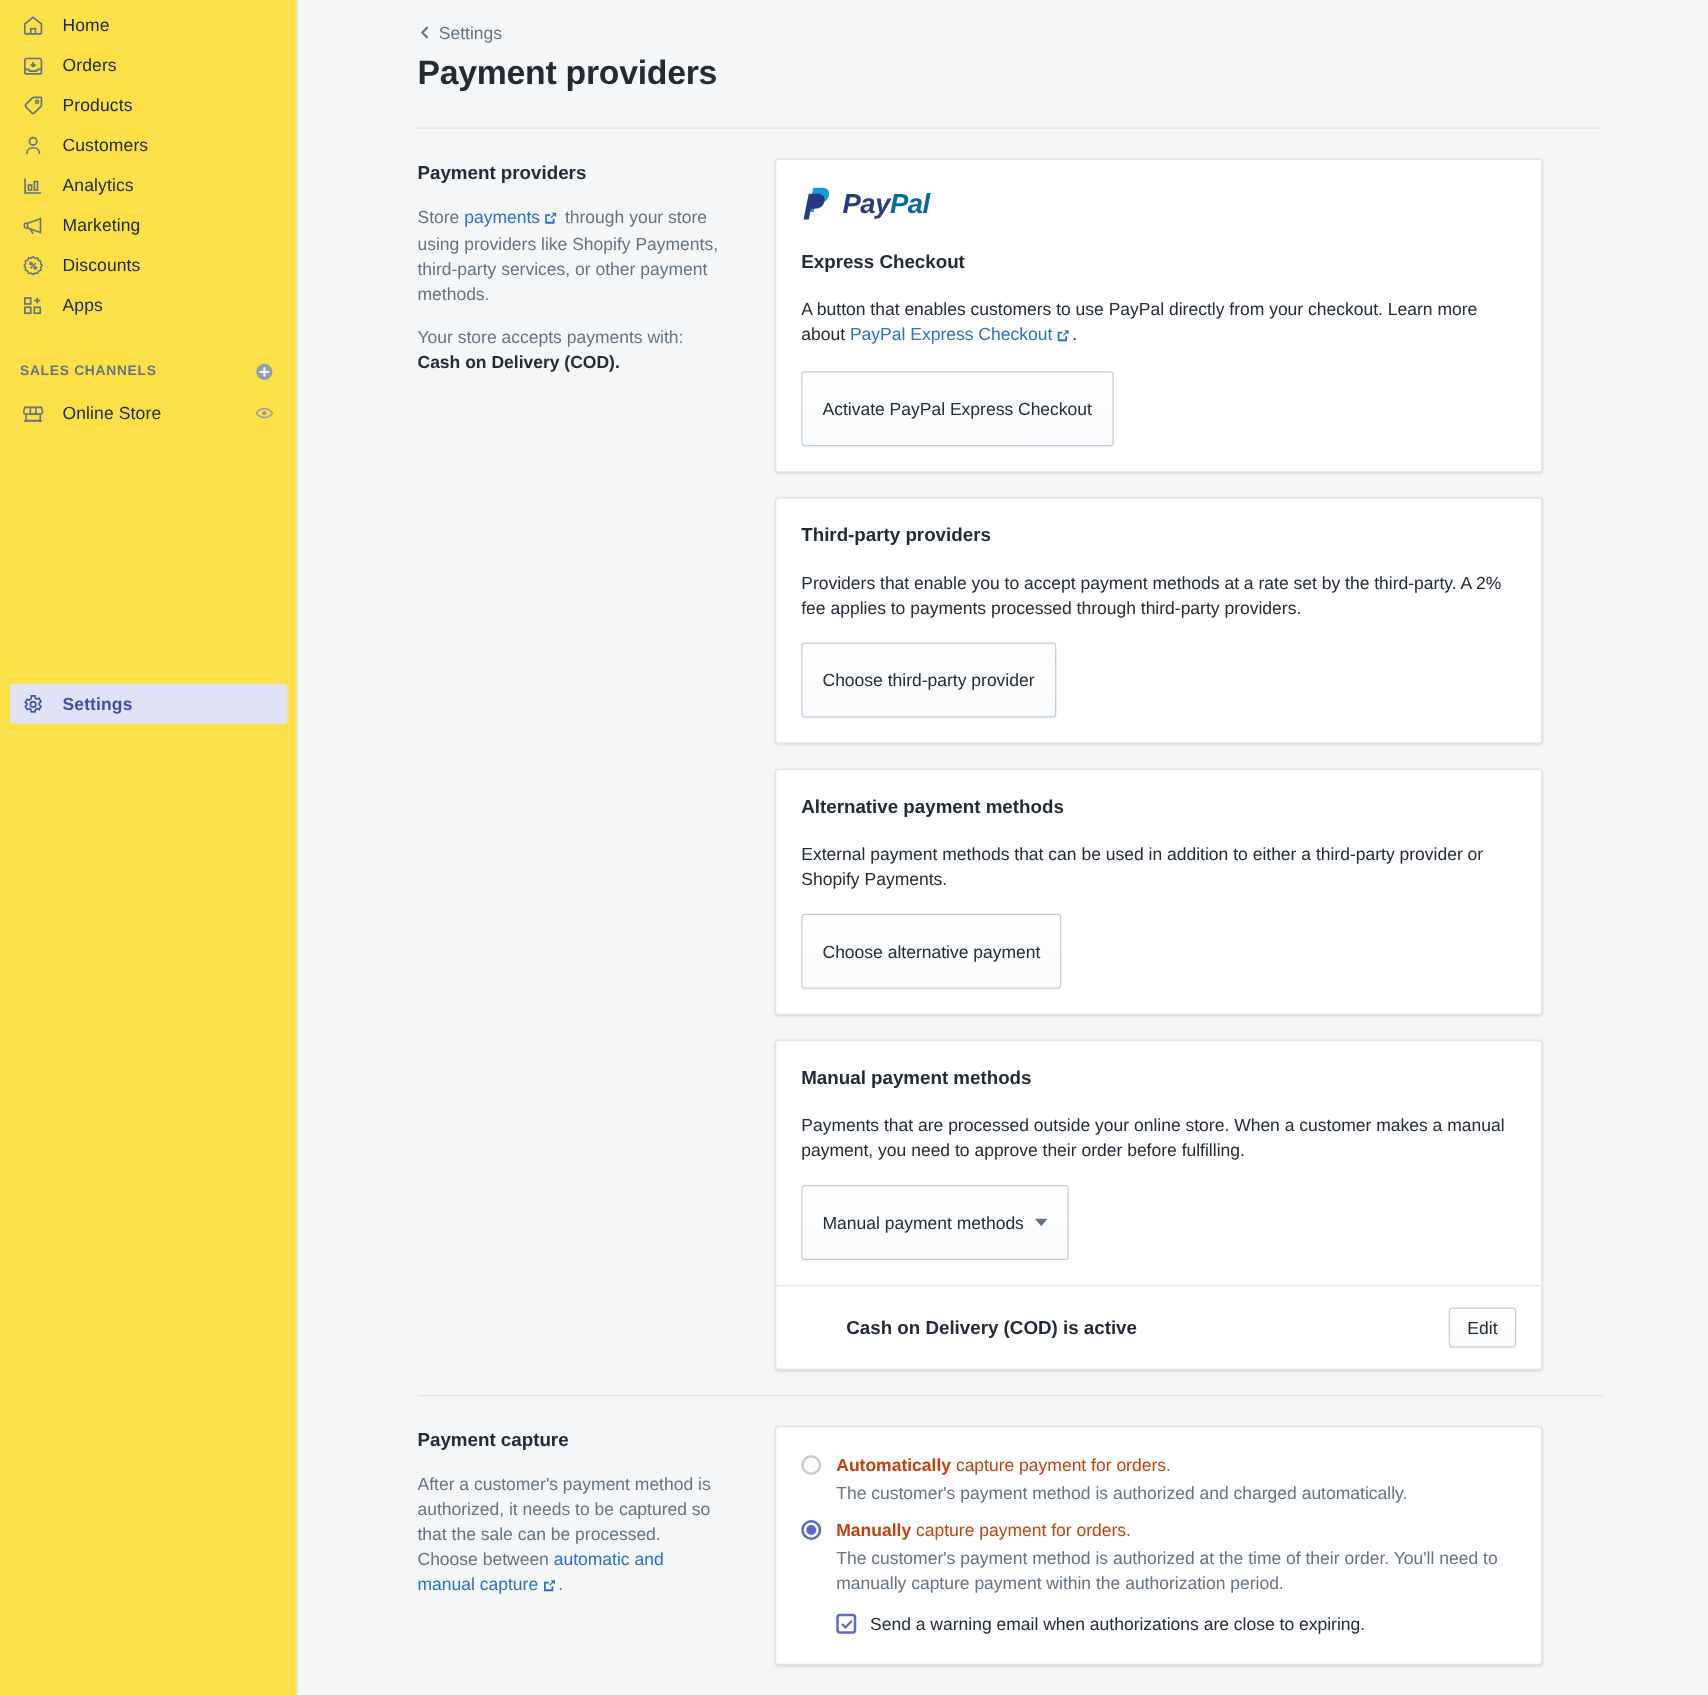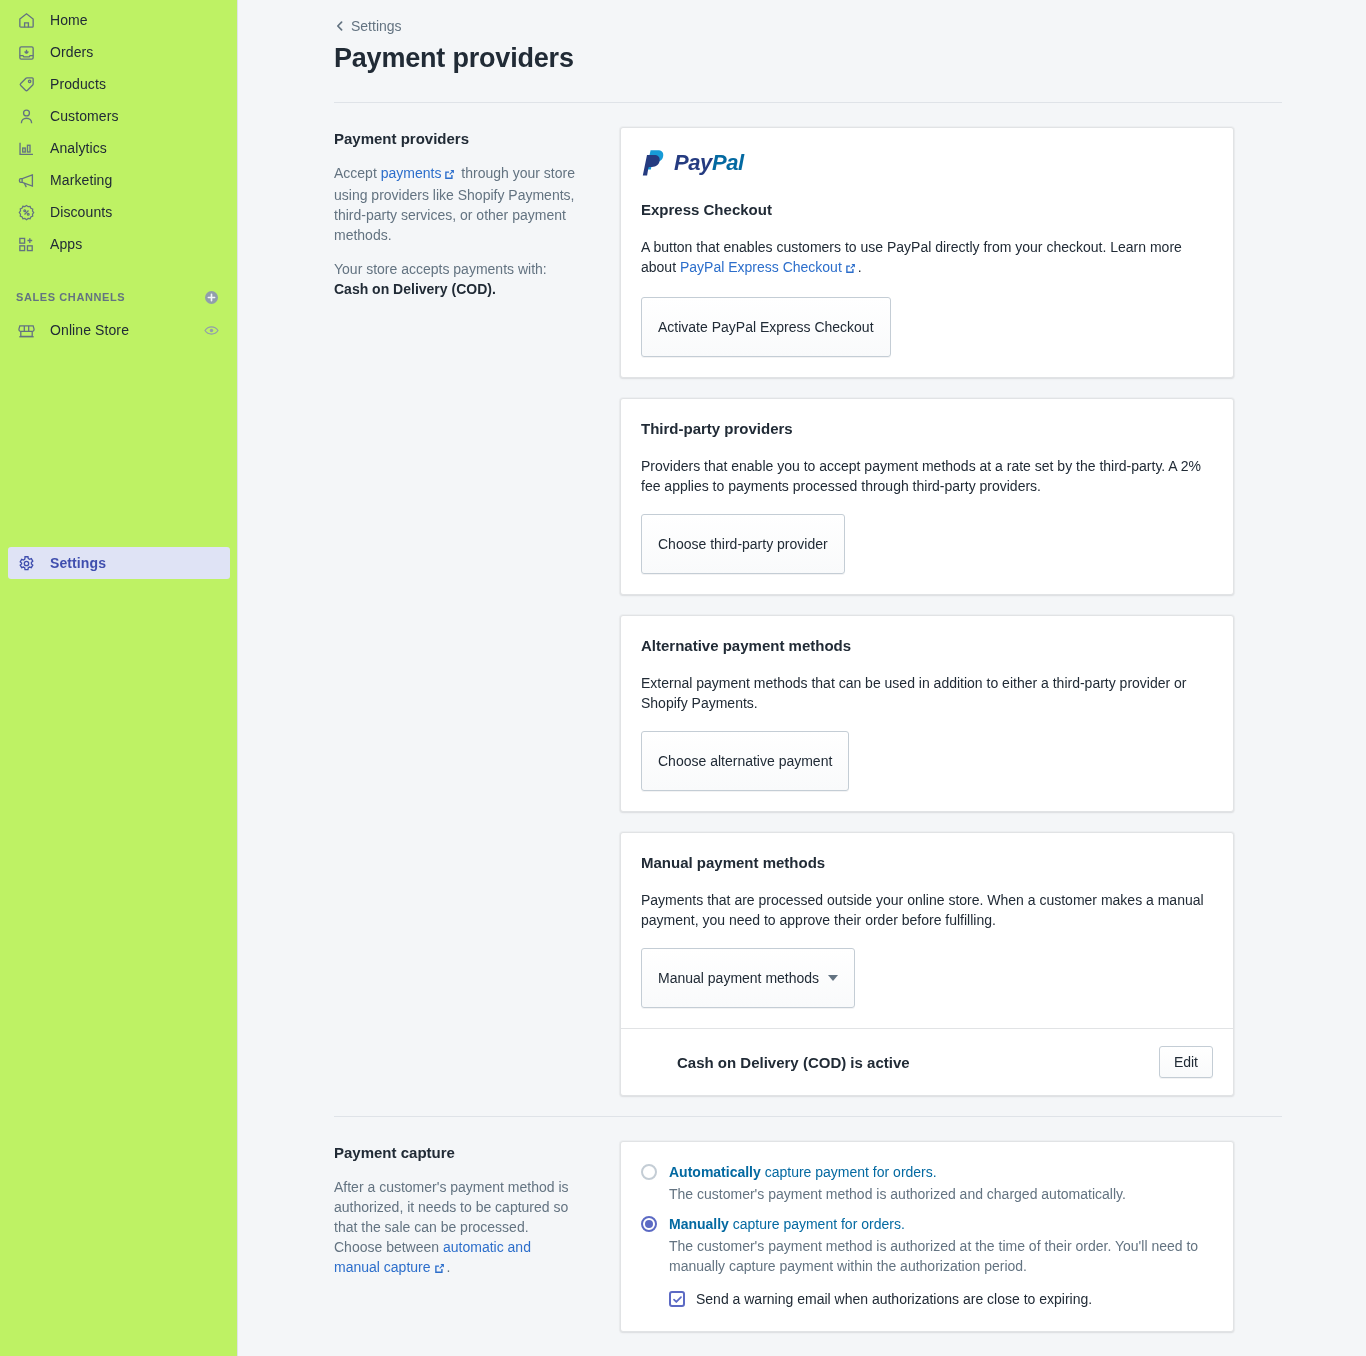--- a/index.html
+++ b/index.html
@@ -11,21 +11,21 @@
     color: #212b36;
     overflow: hidden;
   }
   .page { position: relative; width: 1366px; height: 1356px; display: flex; }
 
   
   .sidebar {
     width: 238px;
     min-width: 238px;
     height: 1356px;
-    background: #bef264;
+    background: #fde047;
     border-right: 1px solid #dfe3e8;
     position: relative;
     padding-top: 4px;
   }
   .nav-item {
     display: flex;
     align-items: center;
     height: 32px;
     margin: 0 8px;
     padding: 0 8px;
@@ -220,21 +220,21 @@
     margin-top: 2px; flex: 0 0 16px; cursor: pointer;
     position: relative;
   }
   .radio.checked { border-color: #5c6ac4; }
   .radio.checked::after {
     content: "";
     position: absolute; top: 50%; left: 50%;
     width: 8px; height: 8px; border-radius: 50%;
     background: #5c6ac4; transform: translate(-50%, -50%);
   }
-  .radio-label { font-size: 14px; line-height: 20px; color: #0369a1; }
+  .radio-label { font-size: 14px; line-height: 20px; color: #c2410c; }
   .radio-label b { font-weight: 700; }
   .help-text {
     font-size: 14px; line-height: 20px; color: #637381;
     margin: 2px 0 0 28px;
   }
   .help-text.block2 { margin-bottom: 10px; }
   .check-row { display: flex; align-items: flex-start; gap: 11px; margin: 2px 0 0 28px; }
   .checkbox {
     width: 16px; height: 16px; border-radius: 3px;
     border: 2px solid #5c6ac4; background: #fff;
@@ -412,21 +412,21 @@
 
       <h1 class="page-title">Payment providers</h1>
 
       <div class="rule"></div>
 
       
       <section class="section">
 
         <div class="left-col">
           <h3>Payment providers</h3>
-          <p><span>Accept </span><span class="lnk">payments</span><span class="ext-icon"><svg width="11" height="11" viewBox="0 0 12 12">
+          <p><span>Store </span><span class="lnk">payments</span><span class="ext-icon"><svg width="11" height="11" viewBox="0 0 12 12">
                   <path d="M1.3 2.6h4.2v1.5H2.8v5.1h5.1V6.6h1.5v4.2H1.3V2.6z" fill="#2c6ecb"></path>
                   <path d="M7.0 1.2h3.8V5L9.3 3.5 6.6 6.2 5.8 5.4 8.5 2.7 7.0 1.2z" fill="#2c6ecb"></path>
                 </svg></span><span> through your store using providers like Shopify Payments, third-party services, or other payment methods.</span></p>
           <p class="tight"><span>Your store accepts payments with:</span><br><span class="emph">Cash on Delivery (COD).</span></p>
         </div>
 
         <div class="right-col">
 
           <div class="card">
             <div class="card-body">

